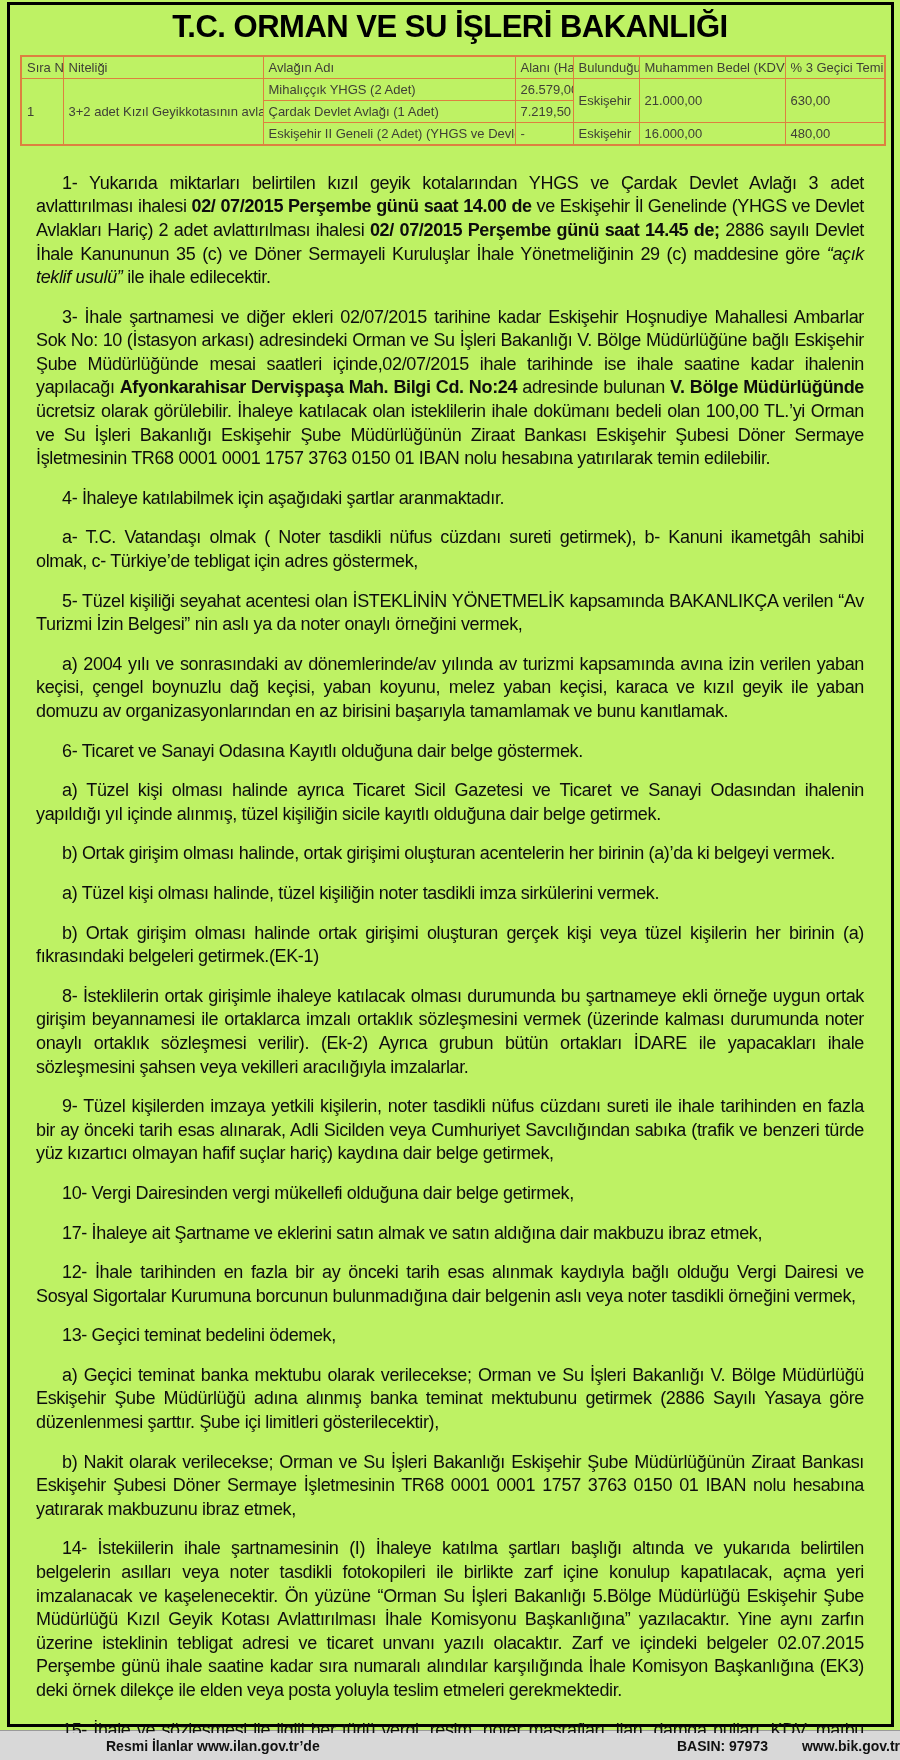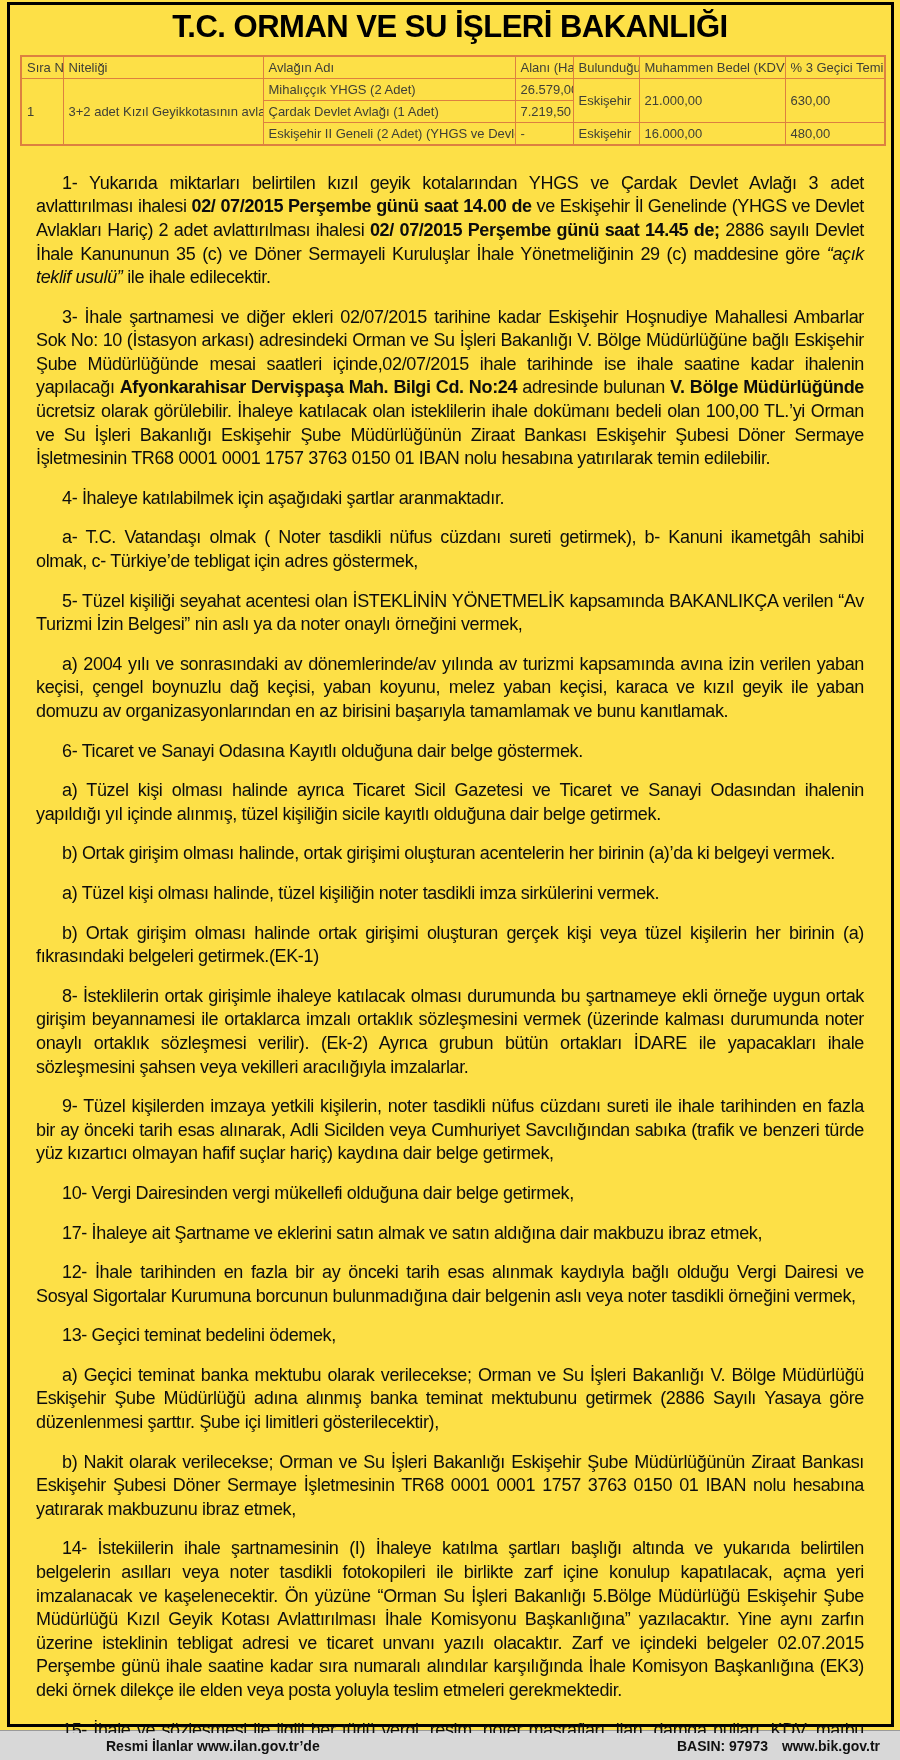--- a/index.html
+++ b/index.html
@@ -2,21 +2,21 @@
 <html lang="tr" style="--tbl: #dd8040;"><head>
 <meta charset="utf-8">
 <style>
   html,body{margin:0;padding:0;}
   body{
     width:900px;height:1760px;overflow:hidden;background:#f2f2f2;
     font-family:"Liberation Sans","DejaVu Sans",sans-serif;
     -webkit-font-smoothing:antialiased;
   }
   .sheet{
-    width:900px;height:1760px;background:#fde047;position:relative;
+    width:900px;height:1760px;background:#bef264;position:relative;
     display:flex;flex-direction:column;
   }
   .frame{
     position:absolute;left:7px;top:2px;right:6px;bottom:33px;
     border:3px solid #000;pointer-events:none;
   }
   .content{
     position:relative;z-index:1;
     padding:8px 20px 0 20px;
     display:flex;flex-direction:column;height:1725px;overflow:hidden;
@@ -40,24 +40,24 @@
   .bodytext{
     flex:1;overflow:hidden;
     font-size:18px;line-height:23.6px;letter-spacing:-0.35px;
     color:#0d0d0d;text-align:justify;
   }
   .bodytext p.para{margin:16px;text-indent:26px;}
   .footerband{
     position:absolute;left:0;right:0;bottom:0;height:30px;
     background:#d8d8d8;border-top:1px solid #9a9a9a;
     display:flex;align-items:center;justify-content:space-between;
-    padding:0 20px 0 106px;box-sizing:border-box;
+    padding:0 0 0 106px;box-sizing:border-box;
     font-size:14px;font-weight:bold;color:#111;
   }
-  .footerband .right{display:flex;gap:14px;}
+  .footerband .right{display:flex;gap:34px;}
 </style>
 </head>
 <body>
 
 <div class="sheet">
   <div class="frame" style="border-color: rgb(0, 0, 0);"></div>
 
   <div class="content">
 
     <div class="title">

